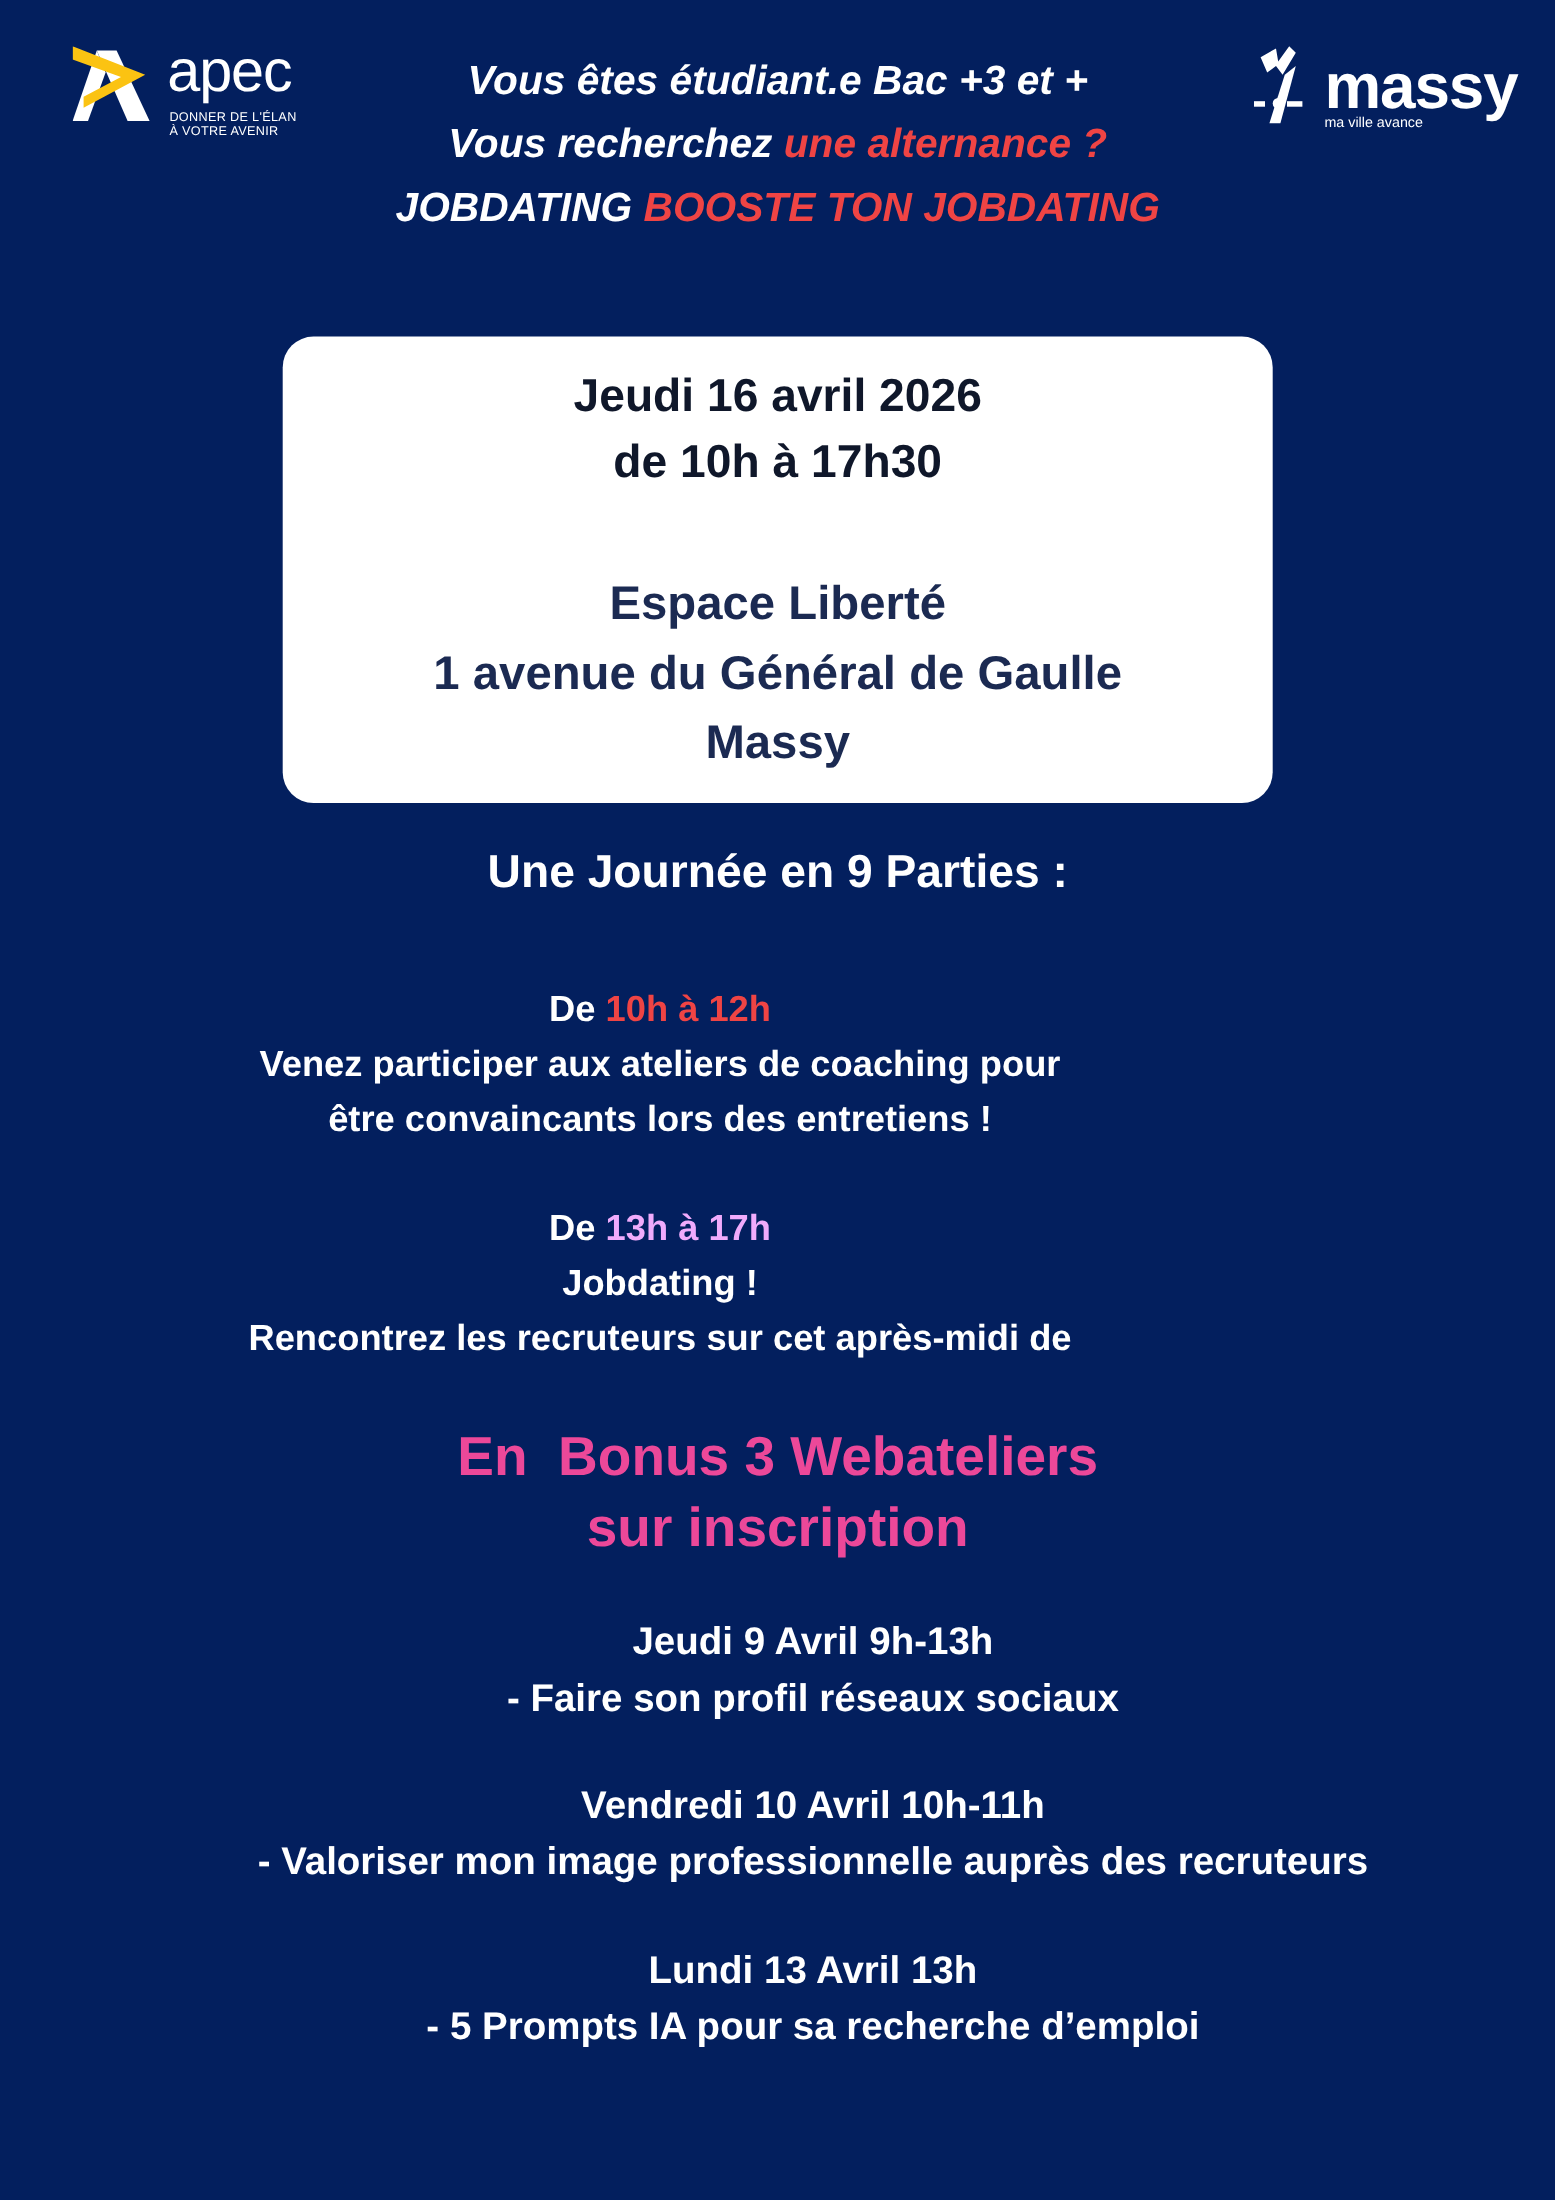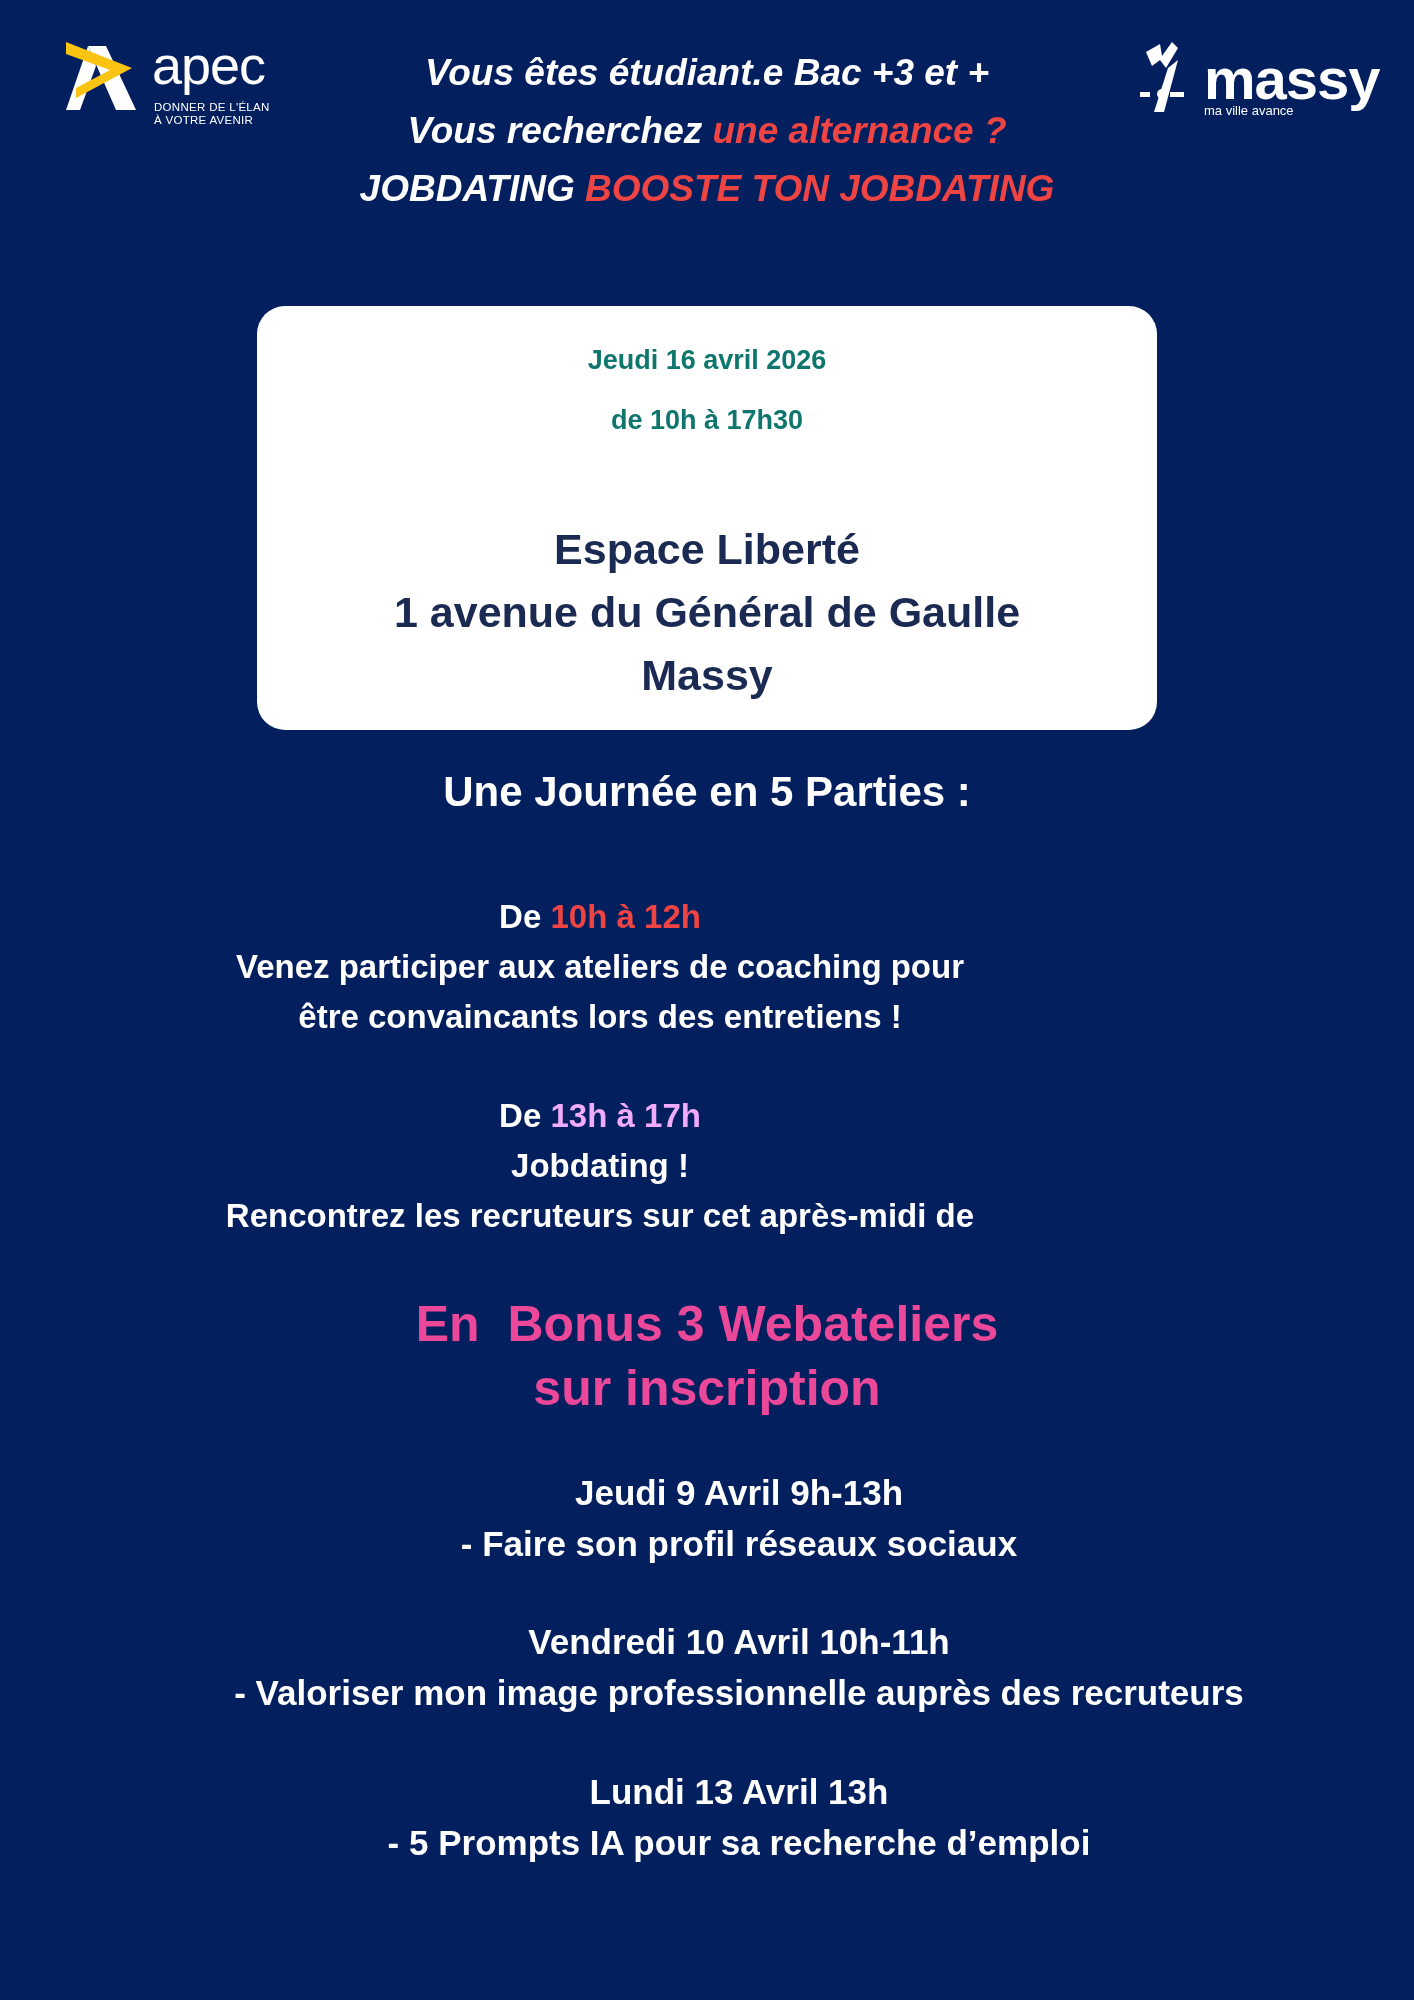--- a/index.html
+++ b/index.html
@@ -11,21 +11,21 @@
   
   #apec-logo{left:66px;top:40px;width:230px;height:90px;}
   #apec-word{left:152px;top:38px;font-size:54px;font-weight:400;letter-spacing:-1px;line-height:1;}
   #apec-tag{left:154px;top:101px;font-size:11.5px;line-height:13px;letter-spacing:0.3px;}
   #massy-logo{left:1138px;top:38px;width:250px;height:85px;}
   #massy-word{left:1204px;top:50px;font-size:58px;font-weight:700;line-height:1;letter-spacing:-1px;}
   #massy-tag{left:1204px;top:103px;font-size:13px;}
   #headline{left:250px;top:44px;width:914px;font-size:37px;font-weight:700;font-style:italic;line-height:58px;}
   
   #card{left:257px;top:306px;width:900px;height:424px;background:#fff;border-radius:28px;}
-  #card-date{top:24px;left:0;width:100%;font-size:27px;font-weight:700;color:#0f766e;line-height:60px;}
+  #card-date{top:24px;left:0;width:100%;font-size:42px;font-weight:700;color:#0f172a;line-height:60px;}
   #card-place{top:212px;left:0;width:100%;font-size:43px;font-weight:700;color:#1b2a52;line-height:63px;}
   
   #program-title{left:0;top:768px;width:1414px;font-size:42px;font-weight:700;}
   .slot{left:0;width:1200px;font-size:33px;font-weight:700;line-height:50px;}
   #slot1{top:892px;}
   #slot2{top:1091px;}
   #bonus-title{left:0;top:1292px;width:1414px;font-size:50px;font-weight:700;line-height:64px;color:#ec4899;}
   .web{left:0;width:1414px;font-size:35px;font-weight:700;line-height:51px;padding-left:32px;}
   #web1{top:1467px;}
   #web2{top:1616px;}
@@ -70,21 +70,21 @@
     <div>Jeudi 16 avril 2026</div>
     <div>de 10h à 17h30</div>
   </div>
   <div class="abs center" id="card-place">
     <div>Espace Liberté</div>
     <div>1 avenue du Général de Gaulle</div>
     <div>Massy</div>
   </div>
 </div>
 
-<div class="abs center" id="program-title">Une Journée en 5 Parties :</div>
+<div class="abs center" id="program-title">Une Journée en 9 Parties :</div>
 
 <div class="abs center slot" id="slot1">
   <div><span>De </span><span class="hl">10h à 12h</span></div>
   <div>Venez participer aux ateliers de coaching pour</div>
   <div>être convaincants lors des entretiens !</div>
 </div>
 
 <div class="abs center slot" id="slot2">
   <div><span>De </span><span class="hl" style="color:#f0abfc">13h à 17h</span></div>
   <div>Jobdating !</div>

